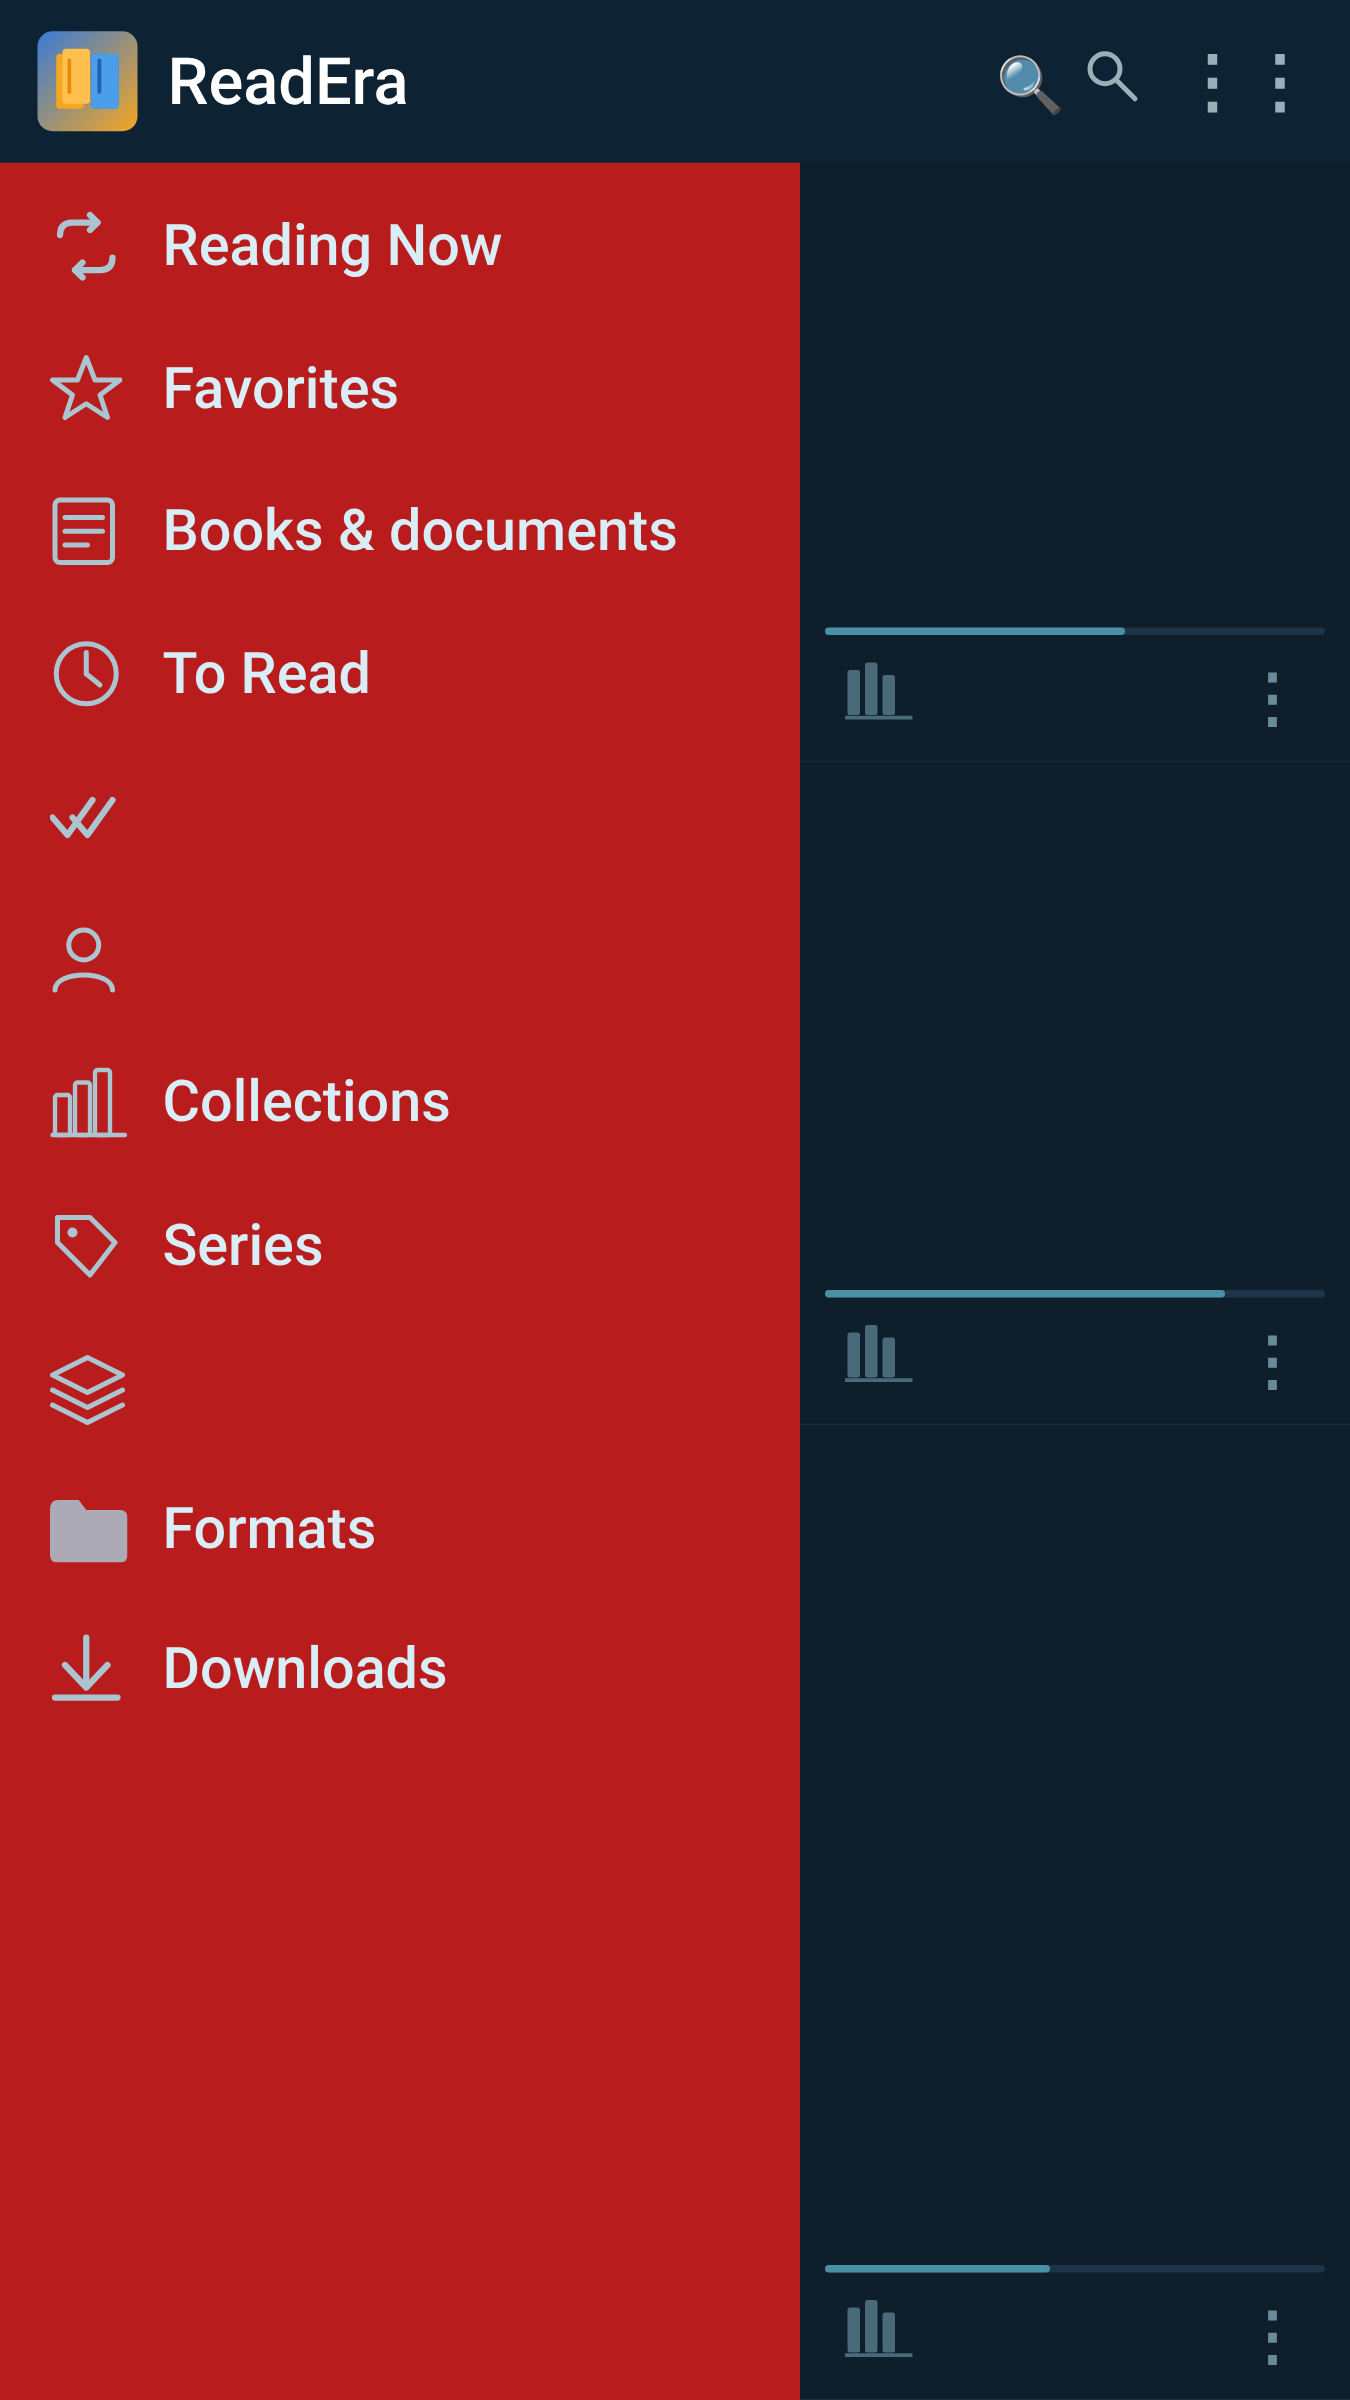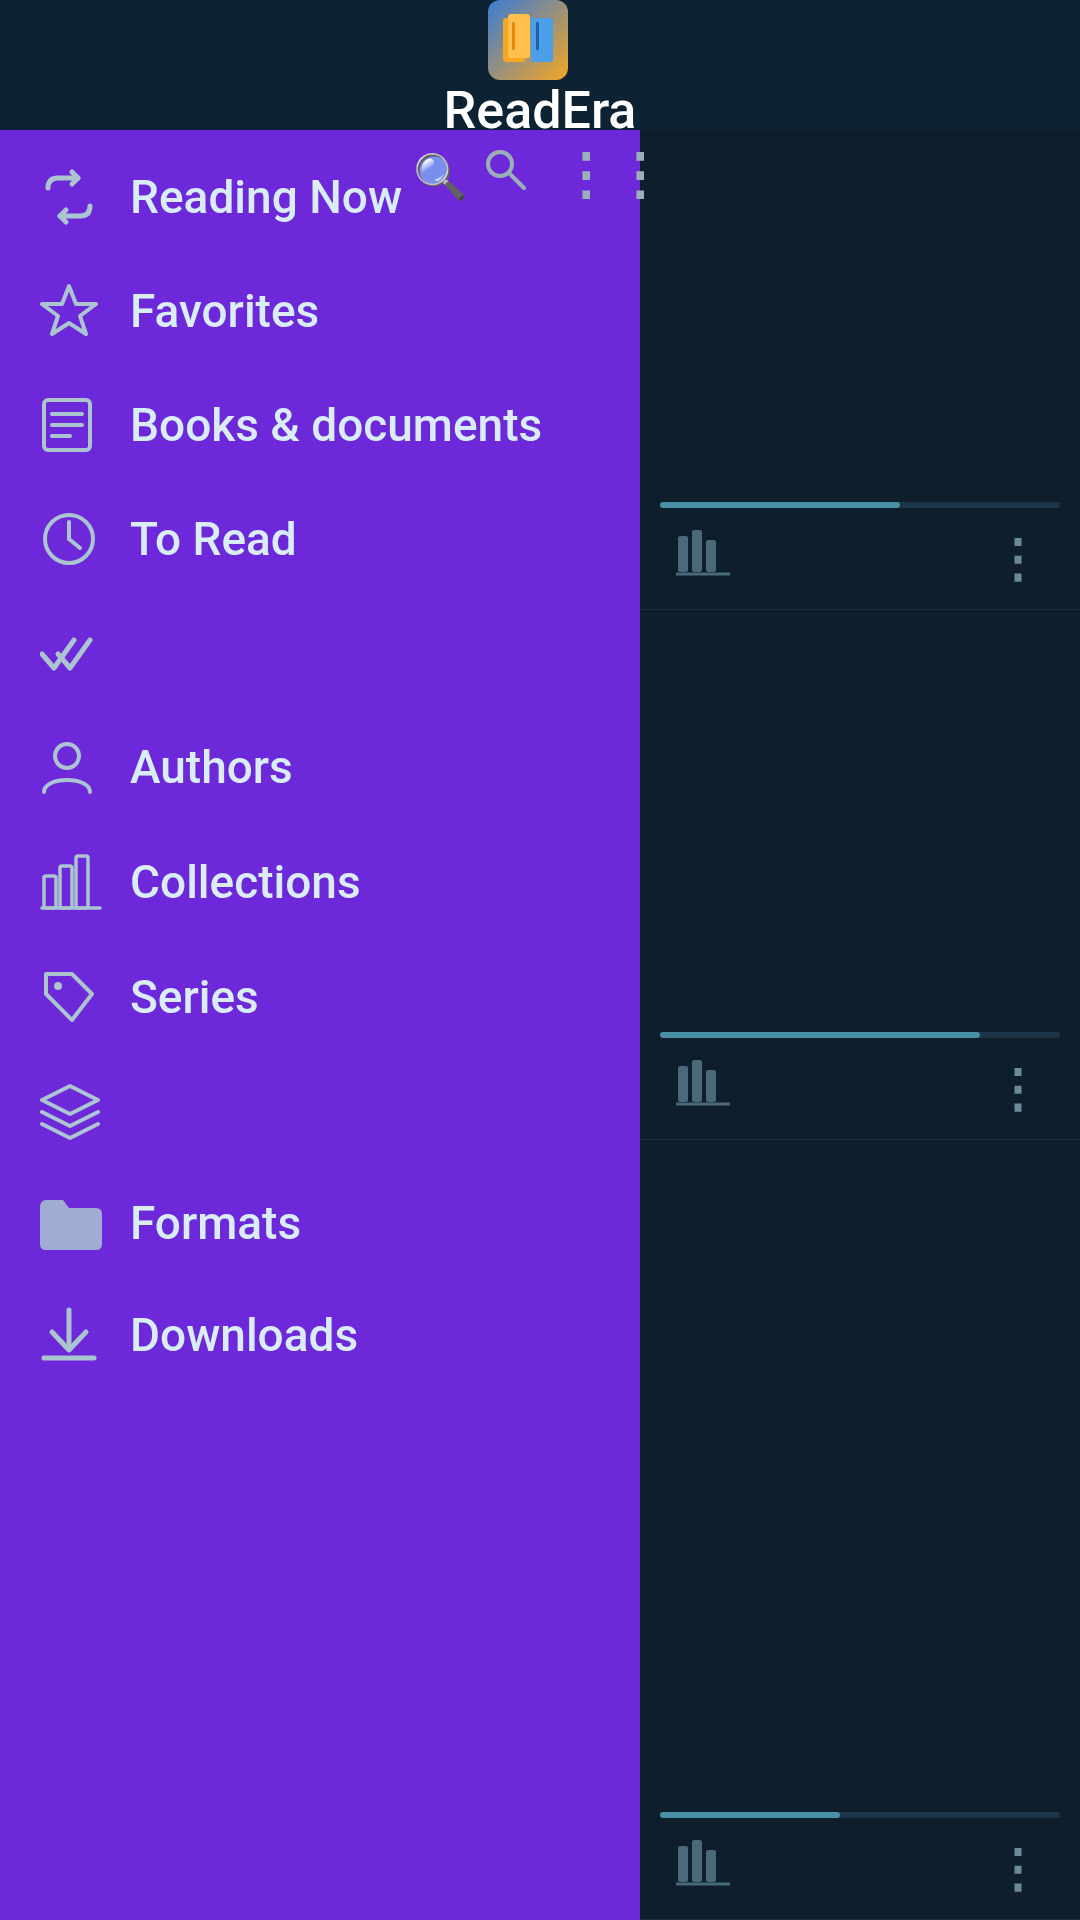--- a/index.html
+++ b/index.html
@@ -16,21 +16,20 @@
     
     .header {
       width: 100%;
       height: 130px;
       background-color: #0d2233;
       display: flex;
       align-items: center;
       padding: 0 30px;
       position: relative;
       z-index: 10;
-      flex-direction: column;
     }
     .header-logo {
       width: 80px;
       height: 80px;
       border-radius: 12px;
       background: linear-gradient(135deg, #3a7bd5, #f5a623);
       display: flex;
       align-items: center;
       justify-content: center;
       margin-right: 24px;
@@ -60,21 +59,21 @@
       left: 0;
       width: 100%;
       height: calc(1920px - 130px);
       display: flex;
     }
 
     
     .drawer {
       width: 640px;
       height: 100%;
-      background-color: #6d28d9;
+      background-color: #b91c1c;
       z-index: 5;
       overflow-y: auto;
       padding: 10px 0;
     }
 
     .nav-item {
       display: flex;
       align-items: center;
       padding: 28px 40px;
       cursor: pointer;
@@ -229,21 +228,20 @@
       </div>
     </div>
 
     <div class="nav-item">
       <div class="nav-icon">
         <svg width="54" height="58" viewBox="0 0 54 58" fill="none" xmlns="http://www.w3.org/2000/svg">
           <circle cx="27" cy="18" r="12" stroke="#aac4d0" stroke-width="4" fill="none"></circle>
           <path d="M4 54 C4 38 50 38 50 54" stroke="#aac4d0" stroke-width="4" fill="none" stroke-linecap="round"></path>
         </svg>
       </div>
-      <span class="nav-label">Authors</span>
     </div>
 
     <div class="nav-item">
       <div class="nav-icon">
         <svg width="62" height="60" viewBox="0 0 62 60" fill="none" xmlns="http://www.w3.org/2000/svg">
 
           <rect x="4" y="24" width="12" height="32" rx="2" stroke="#aac4d0" stroke-width="3.5" fill="none"></rect>
           <rect x="20" y="14" width="12" height="42" rx="2" stroke="#aac4d0" stroke-width="3.5" fill="none"></rect>
           <rect x="36" y="4" width="12" height="52" rx="2" stroke="#aac4d0" stroke-width="3.5" fill="none"></rect>
           <line x1="2" y1="56" x2="60" y2="56" stroke="#aac4d0" stroke-width="3.5" stroke-linecap="round"></line>

